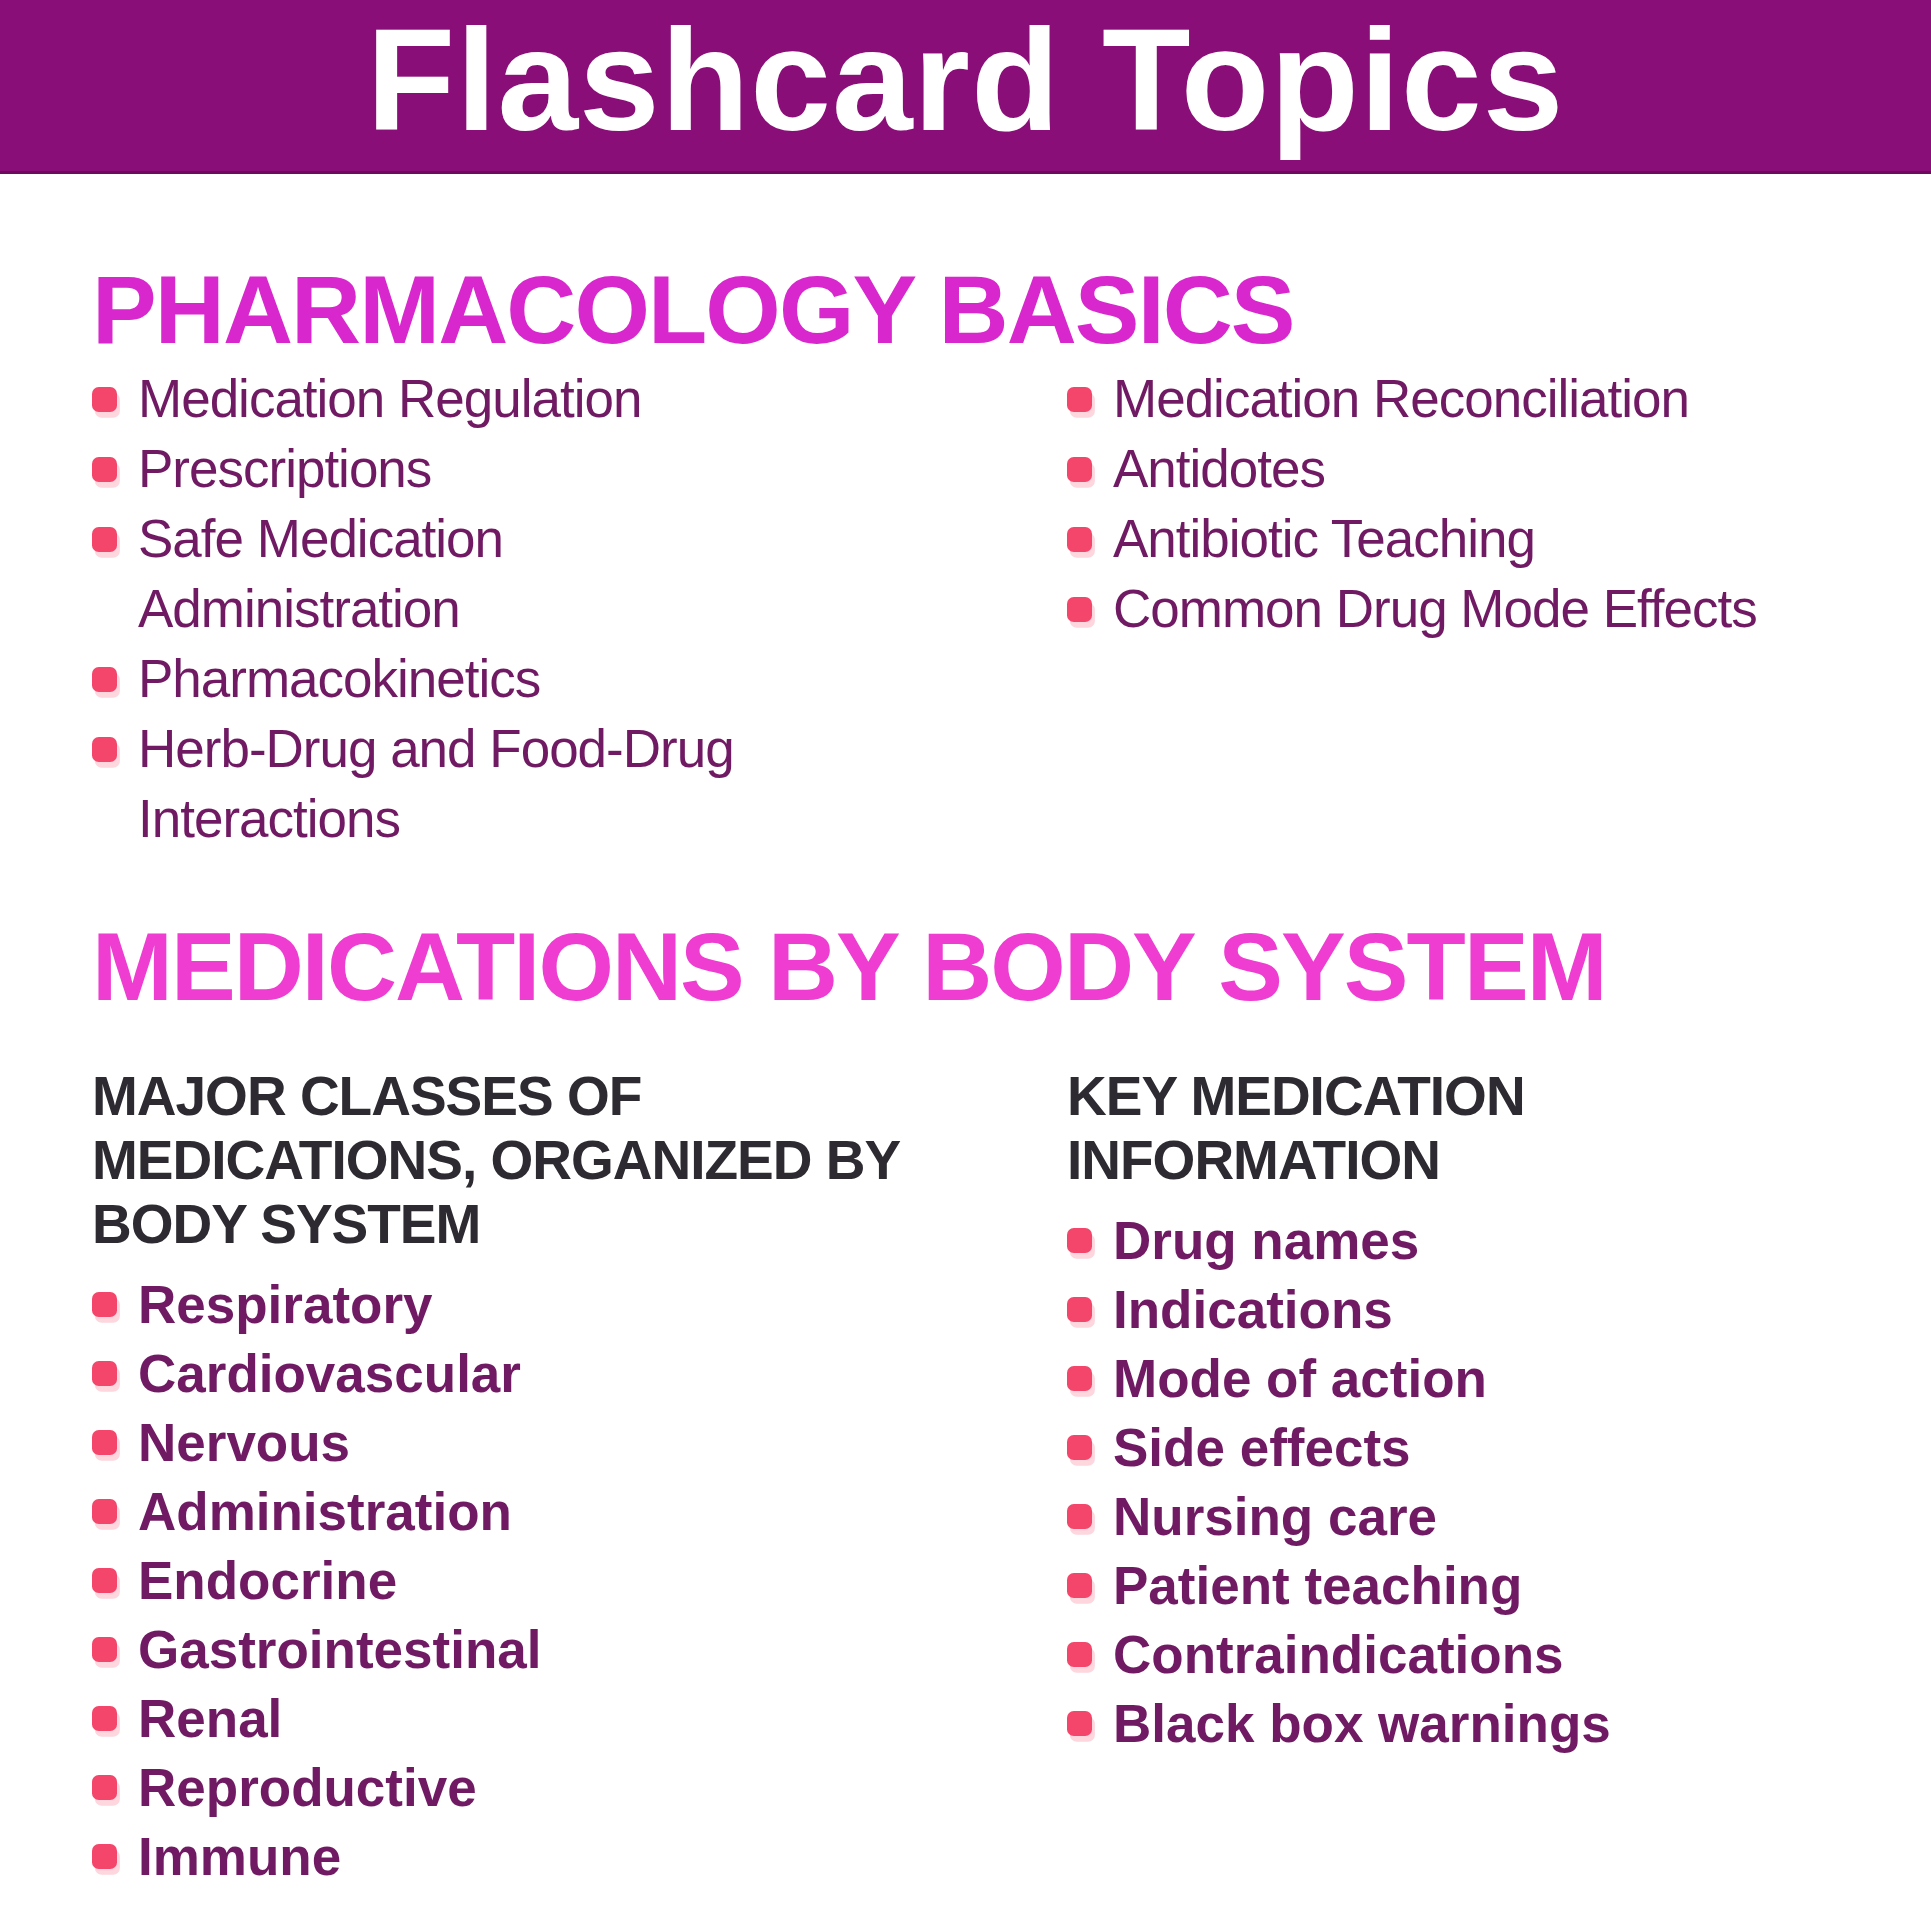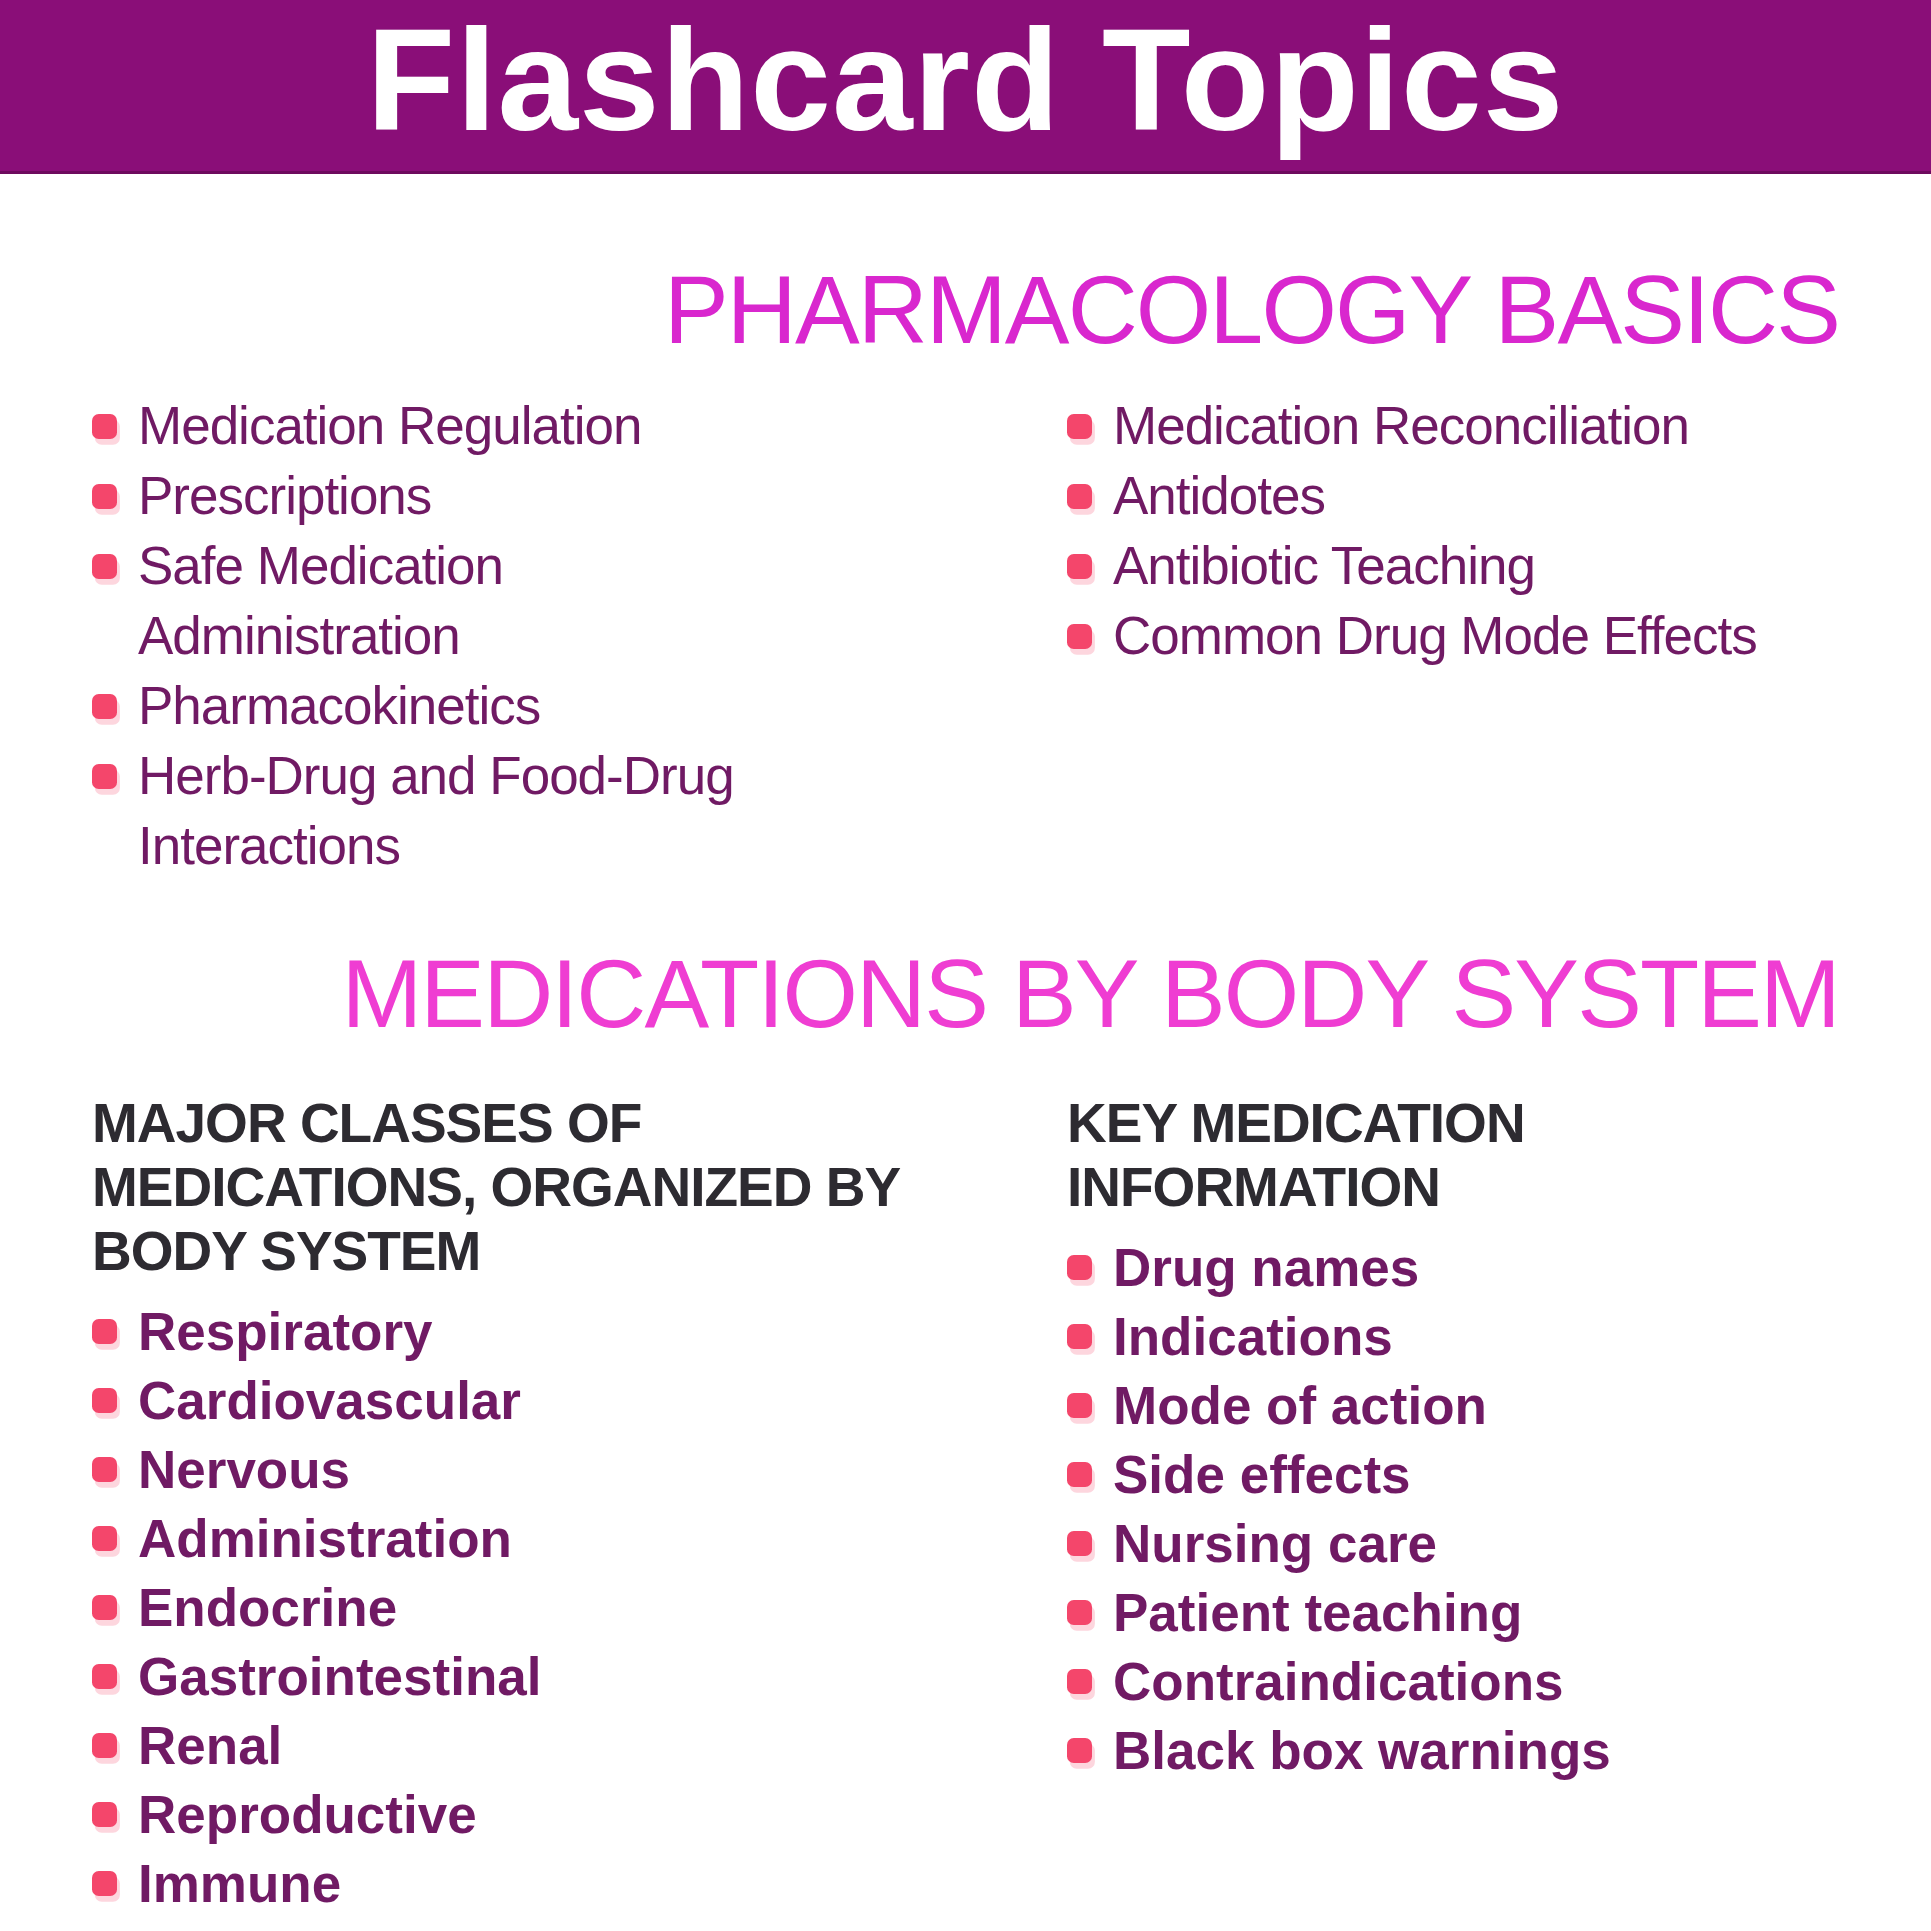--- a/index.html
+++ b/index.html
@@ -28,32 +28,30 @@
   .banner .title {
     color:var(--title-color);
     font-size:145px;
     font-weight:bold;
     letter-spacing:1px;
     margin-top:-9.7px;
   }
   .content { padding:0 92px; }
   .section-heading {
     font-size:97px;
-    font-weight:normal;
+    font-weight:bold;
     letter-spacing:-1.9px;
     line-height:1.1;
-    text-align:right;
   }
   .heading-magenta { color:var(--heading1-color); margin-top:83px; }
   .heading-pink    { color:var(--heading2-color); margin-top:60px; }
 
   .cols {
     display:grid;
     grid-template-columns:975px 1fr;
-    margin-top:27px;
   }
   ul.topic-list { list-style:none; }
   ul.topic-list li {
     display:flex;
     align-items:flex-start;
     gap:21px;
   }
   .bullet {
     flex:0 0 auto;
     width:25px; height:25px;

